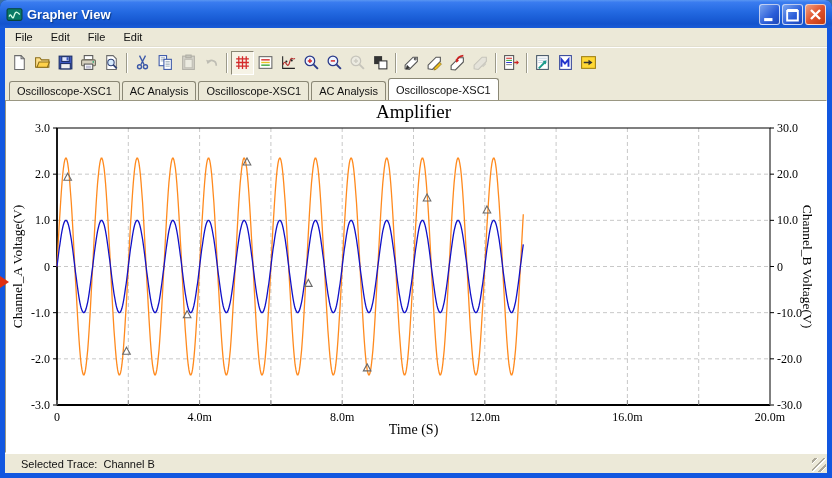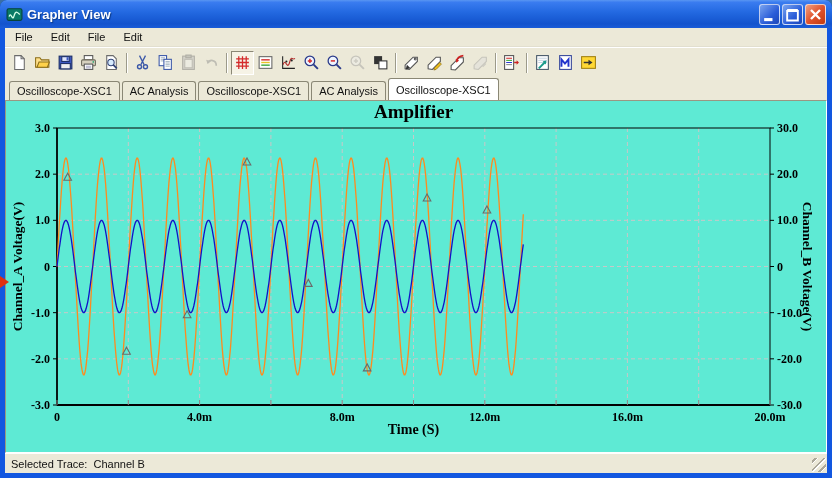--- a/index.html
+++ b/index.html
@@ -21,23 +21,23 @@
   .toolbar{height:30px;display:flex;align-items:center;padding-left:3px;border-top:1px solid #fff;}
   .tbutton{width:23px;height:24px;display:flex;align-items:center;justify-content:center;border:1px solid transparent;background:transparent;padding:0;}
   .tbutton svg{width:17px;height:17px;}
   .tbutton.pressed{background:#f6f3e6;border:1px solid;border-color:#8a8775 #fff #fff #8a8775;}
   .tbutton.disabled{opacity:.45;filter:grayscale(1);}
   .tsep{width:2px;height:20px;border-left:1px solid #9c9a8a;border-right:1px solid #fff;margin:0 3px;}
   .tabbar{height:23px;display:flex;align-items:flex-end;padding-left:4px;}
   .tab{font-size:11px;color:#111;background:#ece9d8;border:1px solid #8a8775;border-bottom:none;
        border-radius:3px 3px 0 0;padding:3px 7px 2px;margin-right:2px;height:19px;white-space:nowrap;}
   .tab.active{background:#fff;height:22px;padding-top:5px;position:relative;z-index:2;}
-  .content{flex:1;position:relative;background:#5eead4;border:1px solid;border-color:#9a9782 #fff #fff #9a9782;font-weight:bold;}
+  .content{flex:1;position:relative;background:#ffffff;border:1px solid;border-color:#9a9782 #fff #fff #9a9782;}
   .content svg{position:absolute;left:0;top:0;}
-  .statusbar{height:20px;background:#ece9d8;display:flex;align-items:center;padding-left:6px;position:relative;border-top:1px solid #fff;}
+  .statusbar{height:20px;background:#ece9d8;display:flex;align-items:center;padding-left:16px;position:relative;border-top:1px solid #fff;}
   .statustext{font-size:11px;color:#111;white-space:pre;}
   .grip{position:absolute;right:1px;bottom:1px;width:14px;height:14px;
         background:repeating-linear-gradient(-45deg,transparent 0 3px,#fff 3px 4px,#aca899 4px 6px);}
   .trace-arrow{position:absolute;left:0px;top:276px;width:0;height:0;z-index:5;
         border-top:6px solid transparent;border-bottom:6px solid transparent;border-left:9px solid #e03010;}
   text{font-family:"Liberation Serif","DejaVu Serif",serif;fill:#000;}
 </style>
 </head>
 <body>
 

